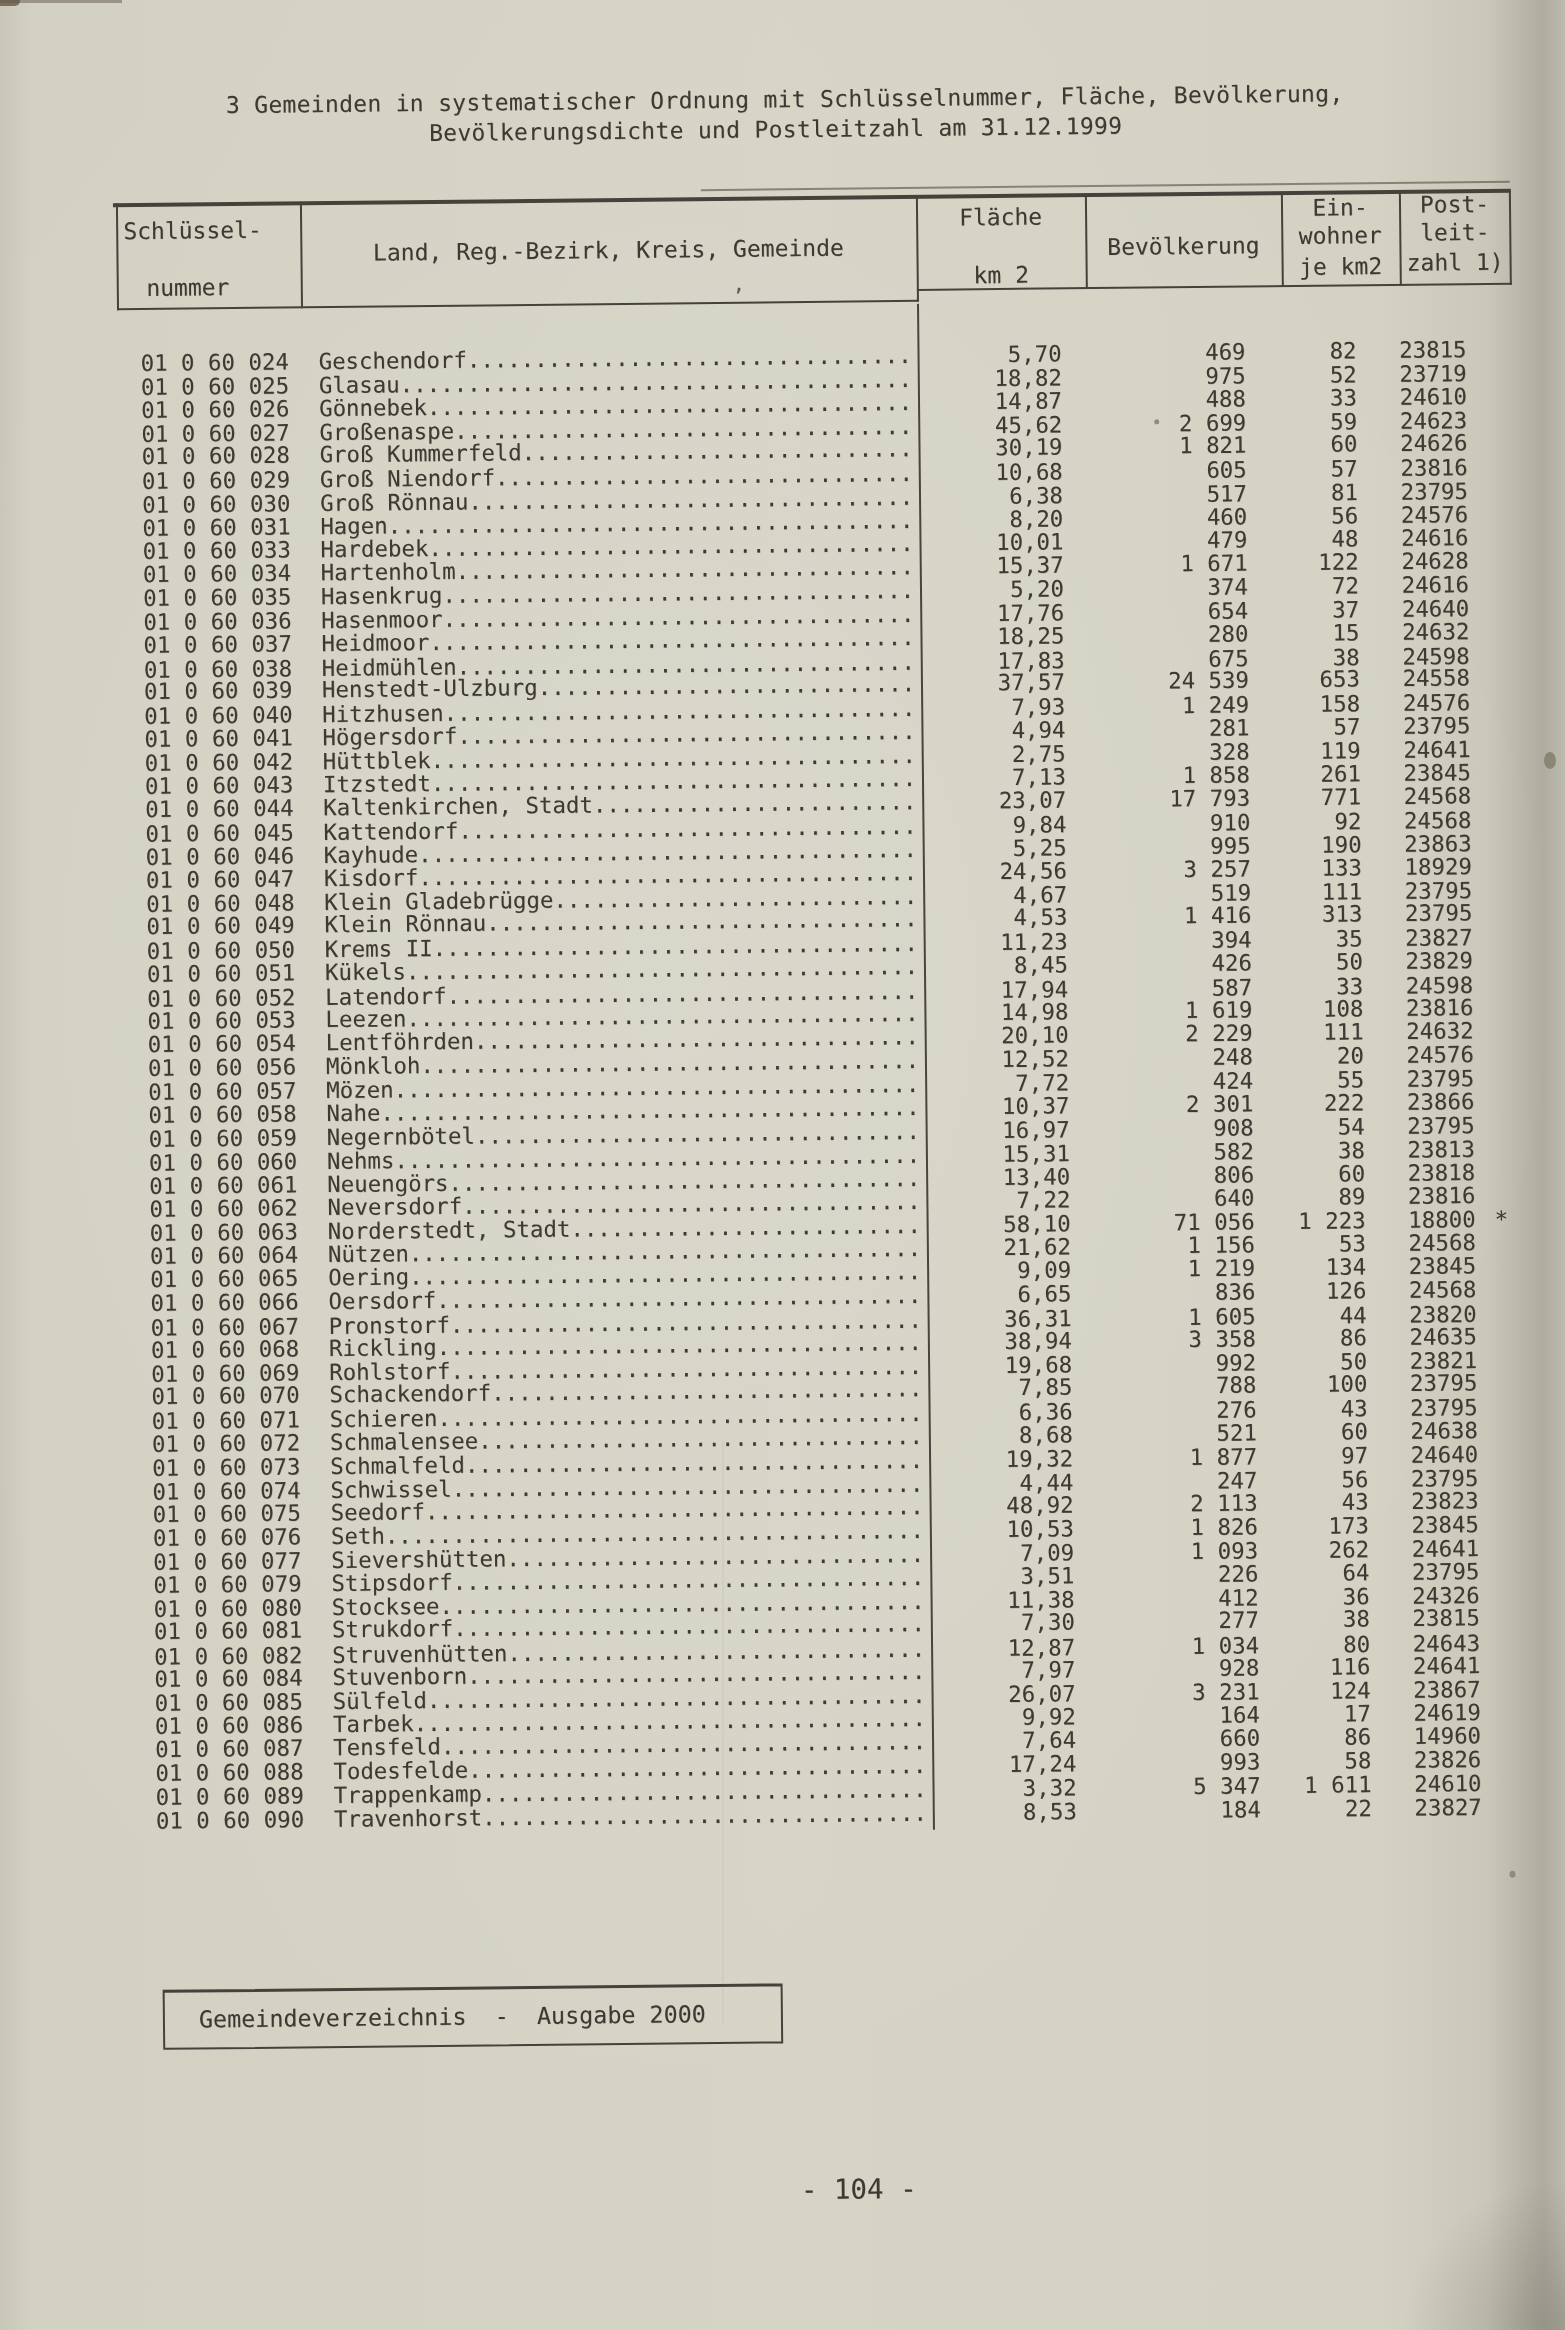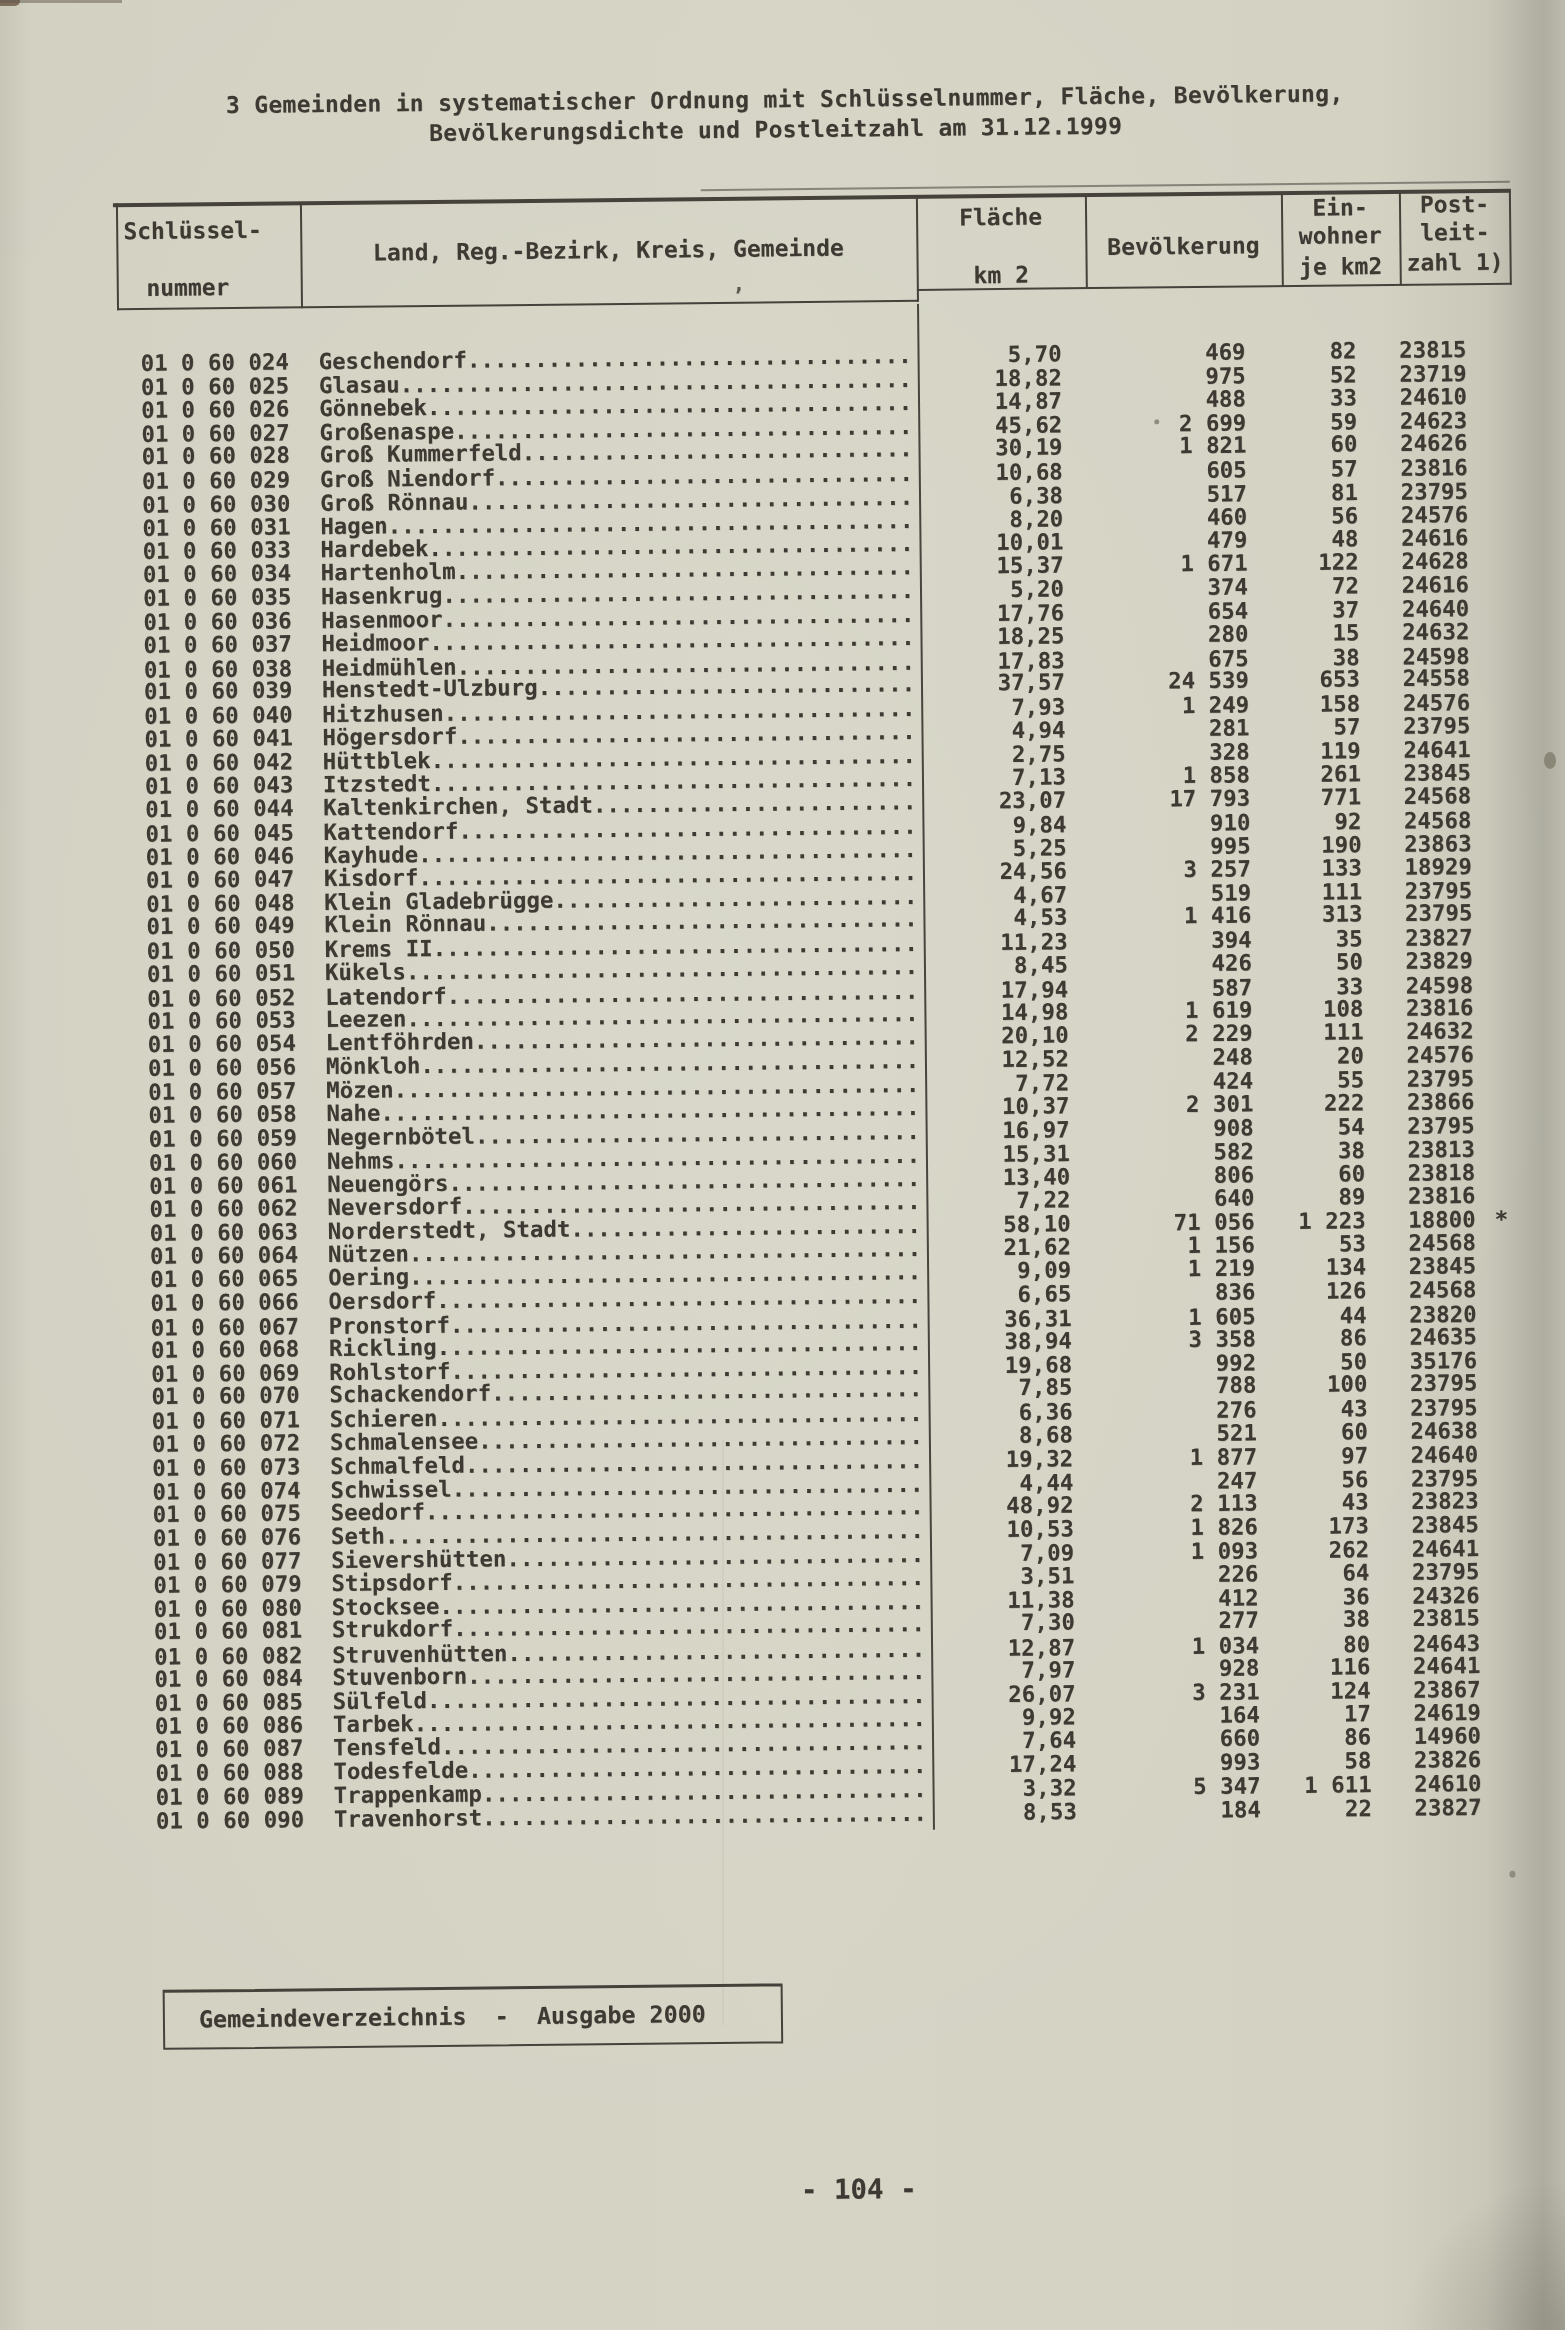--- a/index.html
+++ b/index.html
@@ -10,21 +10,20 @@
     font-family: "DejaVu Sans Mono", "Liberation Mono", monospace;
   }
   .page {
     position: absolute; inset: 0; overflow: hidden;
     color: #3e3932;
     background:
       radial-gradient(ellipse 1323px 1730px at 42% 42%, rgba(255,255,255,0.09), rgba(255,255,255,0) 72%),
       linear-gradient(90deg, #c7c6b7 0px, #d2d1c2 30.5px, #d5d4c5 50%, #d3d2c3 88%, #c9c8b9 95%, #aeada0 98.6%, #bcbbad 100%),
       #d3d2c3;
     text-shadow: 0.4px 0.4px 0.5px rgba(62,57,50,0.28);
-    font-weight: bold;
   }
   .sheet { position: absolute; inset: 0; transform: rotate(-0.6deg); transform-origin: 814px 1068px; }
 
   
   .title {
     position: absolute; left: 236px; top: 85px; width: 1099px;
     text-align: center; font-size: 23px; line-height: 29.5px; letter-spacing: 0.3px; white-space: pre;
   }
 
   
@@ -517,21 +516,21 @@
     <span class="c num den">86</span>
     <span class="c num post">24635</span>
     <span class="c note"></span>
   </div>
         <div class="row">
     <span class="c key">01 0 60 069</span>
     <span class="c name">Rohlstorf...................................</span>
     <span class="c num area">19,68</span>
     <span class="c num pop">992</span>
     <span class="c num den">50</span>
-    <span class="c num post">35176</span>
+    <span class="c num post">23821</span>
     <span class="c note"></span>
   </div>
         <div class="row">
     <span class="c key">01 0 60 070</span>
     <span class="c name">Schackendorf................................</span>
     <span class="c num area">7,85</span>
     <span class="c num pop">788</span>
     <span class="c num den">100</span>
     <span class="c num post">23795</span>
     <span class="c note"></span>

